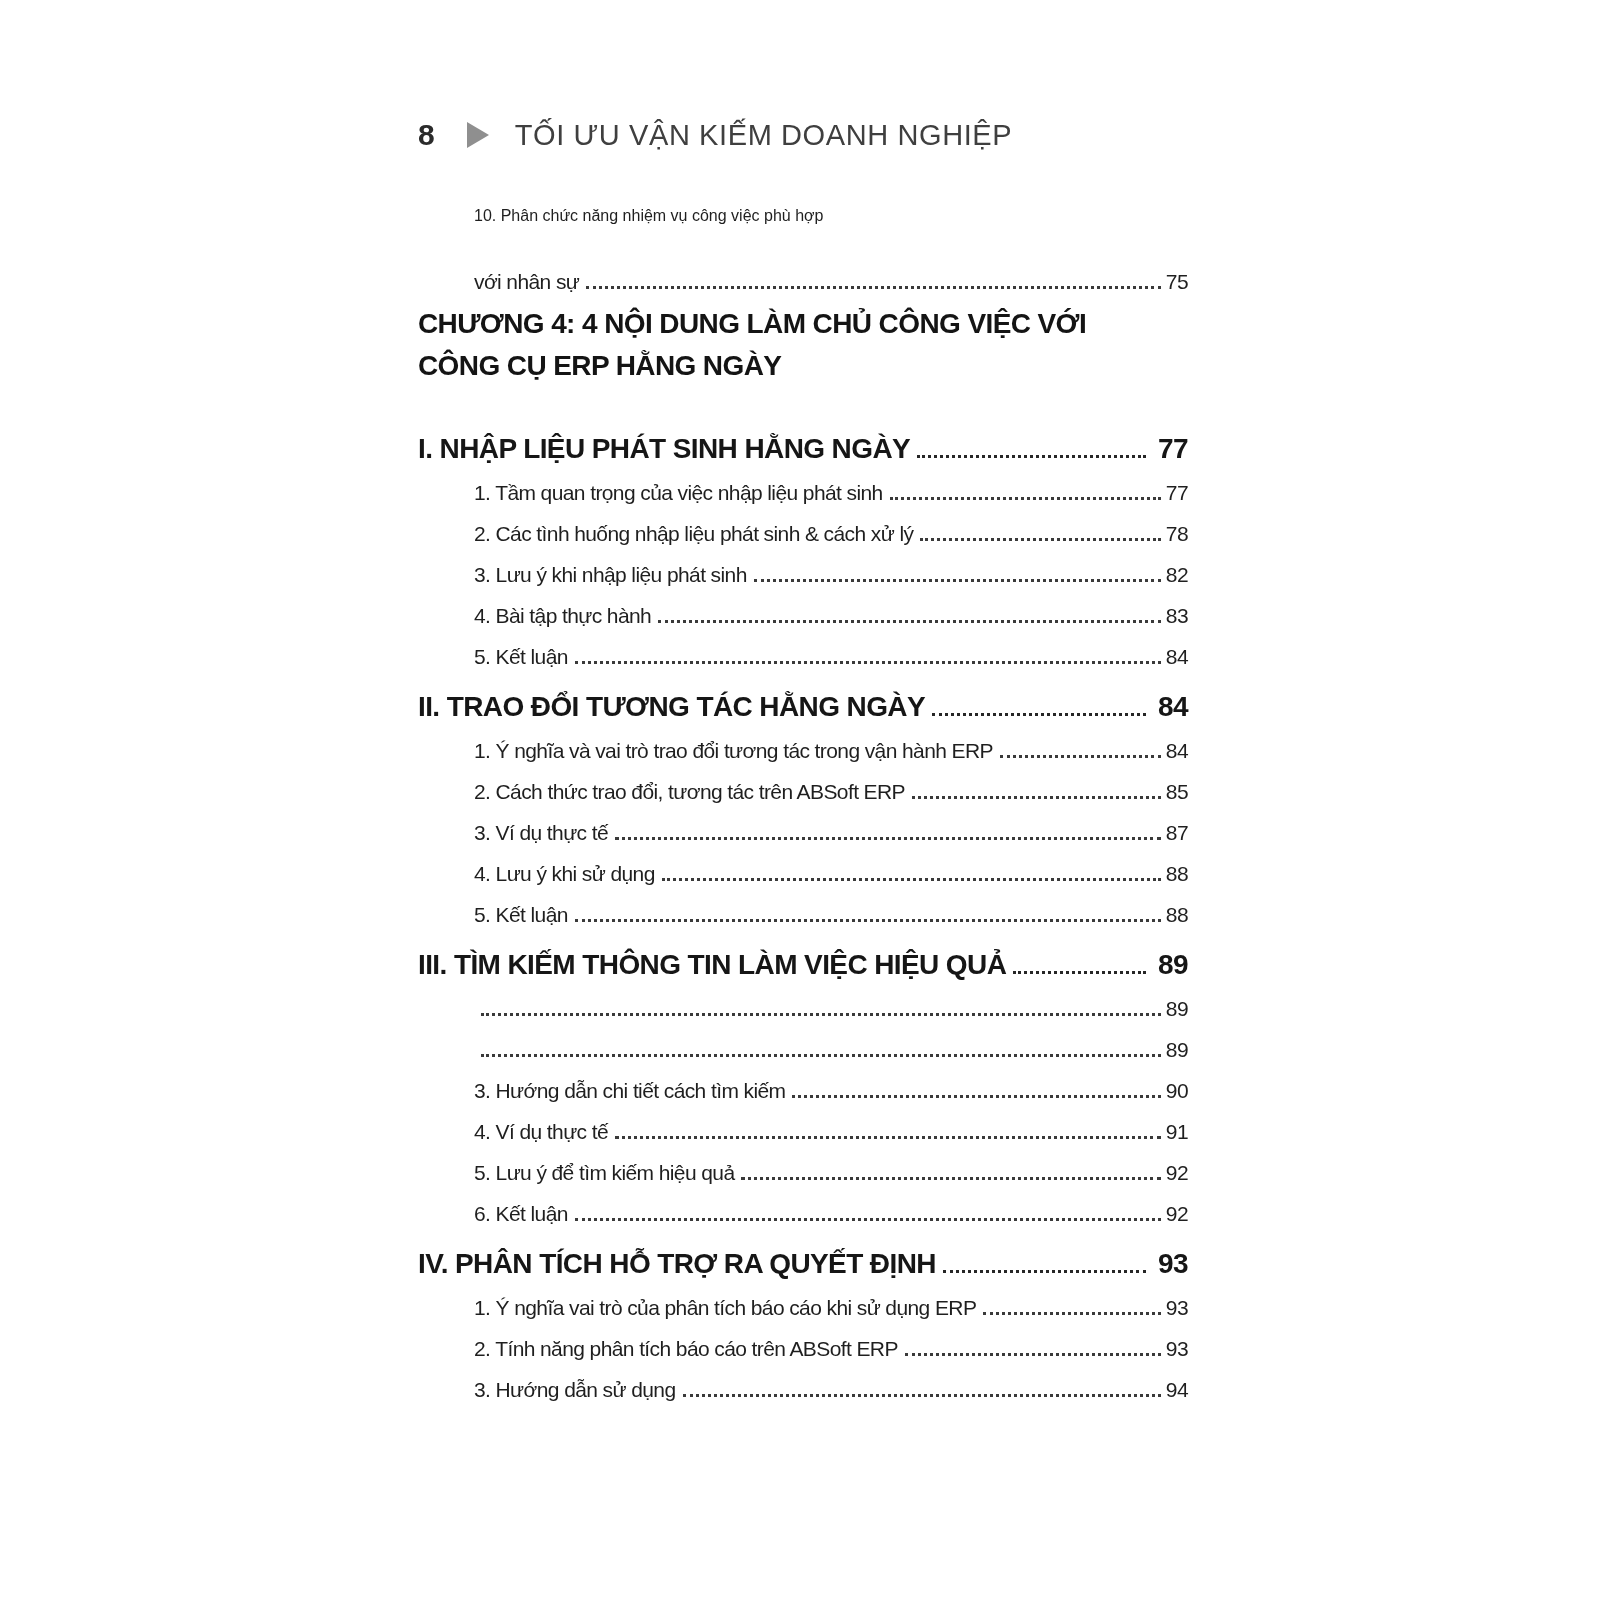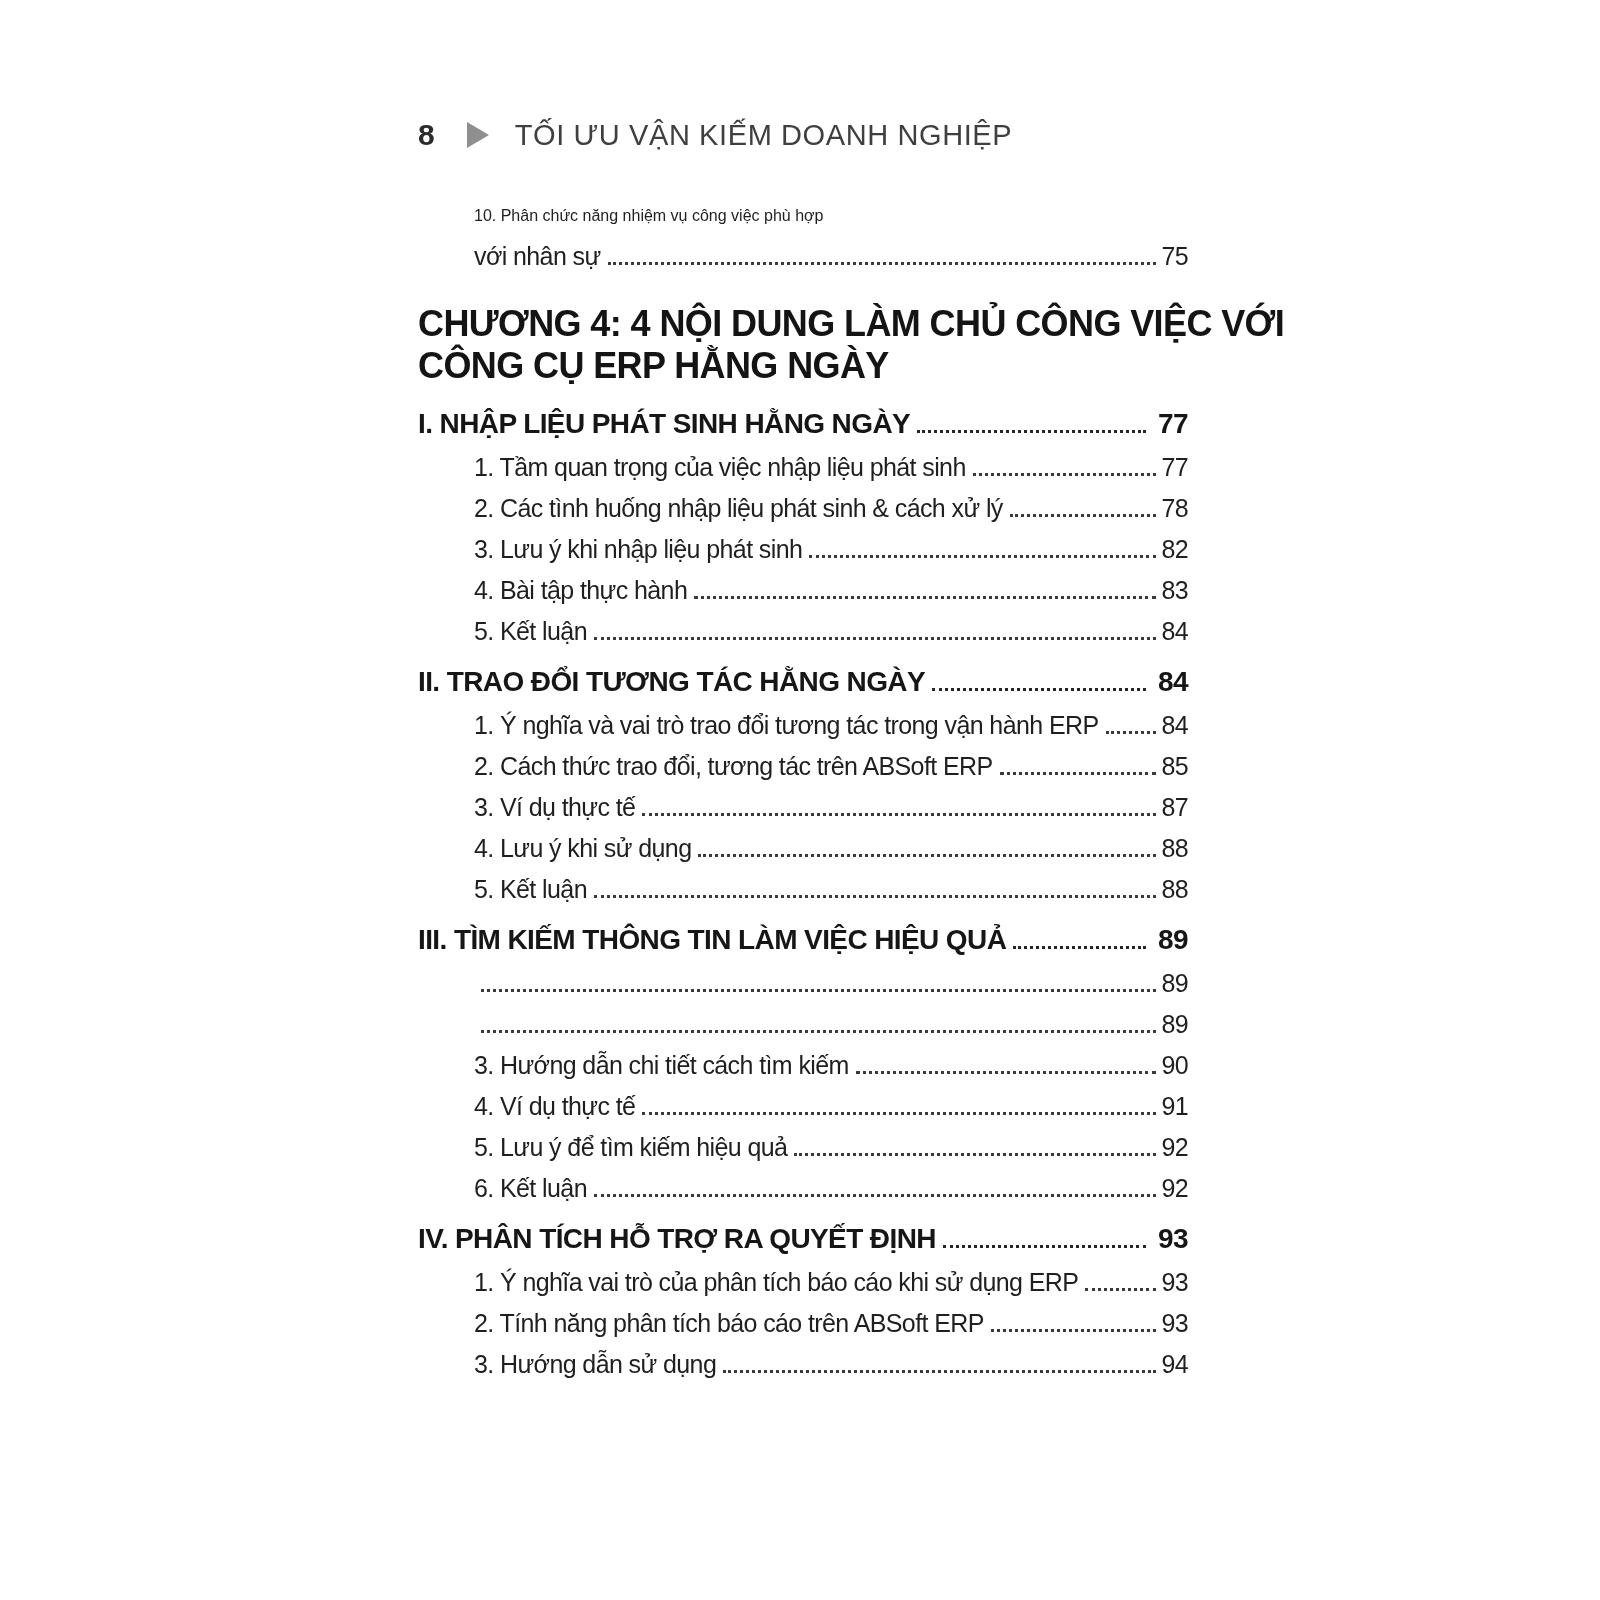--- a/index.html
+++ b/index.html
@@ -11,34 +11,34 @@
   
   .runhead { display:flex; align-items:center; margin-bottom:44px; }
   .runhead .pgno { font-size:30px; font-weight:bold; color:#2b2b2b; }
   .runhead .tri { width:0; height:0; border-left:22px solid #8f8f8f;
                   border-top:13px solid transparent; border-bottom:13px solid transparent;
                   margin-left:32px; margin-right:26px; }
   .runhead .booktitle { font-size:29px; letter-spacing:0.6px; color:#3f3f3f; }
 
   
   .row { display:flex; align-items:baseline; height:41px; line-height:41px;
-         font-size:25px; letter-spacing:-0.6px; white-space:nowrap; }
+         font-size:21px; letter-spacing:-0.6px; white-space:nowrap; }
   .row .label { flex:0 0 auto; }
   .row .dots { flex:1 1 auto; min-width:8px; margin:0 3px 2px 7px;
                border-bottom:3px dotted #3a3a3a; }
-  .row .pagenum { flex:0 0 auto; margin-left:2px; }
+  .row .pagenum { flex:0 0 auto; margin-left:2px;margin-top:25px; }
 
   .indent { padding-left:56px; }
 
   
   .carry-line1 { height:40px; line-height:40px; }
 
   
   .chapter { margin-top:26px; margin-bottom:14px; }
-  .chapter .chline { font-size:36px; font-weight:bold; letter-spacing:-0.6px;
+  .chapter .chline { font-size:28px; font-weight:bold; letter-spacing:-0.6px;
                      line-height:42px; color:#141414; white-space:nowrap; }
 
   
   .section-heading { height:46px; line-height:46px; margin-top:7px;
                      font-weight:bold; font-size:28px; color:#161616;text-align:center; }
   .section-heading .dots { border-bottom:3.4px dotted #262626; margin-bottom:3px; }
   .section-heading .pagenum { margin-left:9px; }
 </style>
 </head>
 <body>

